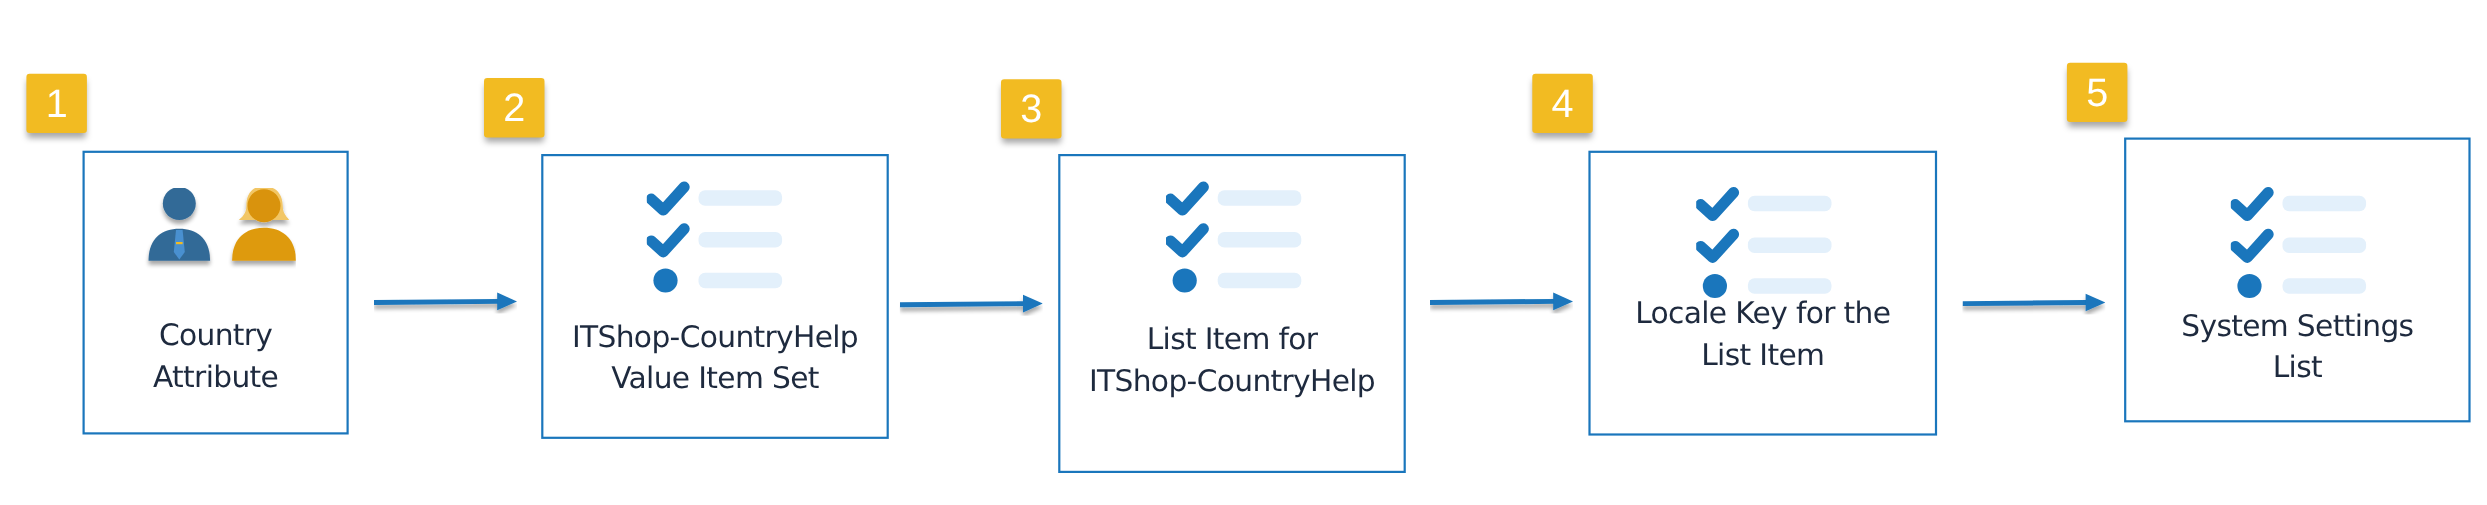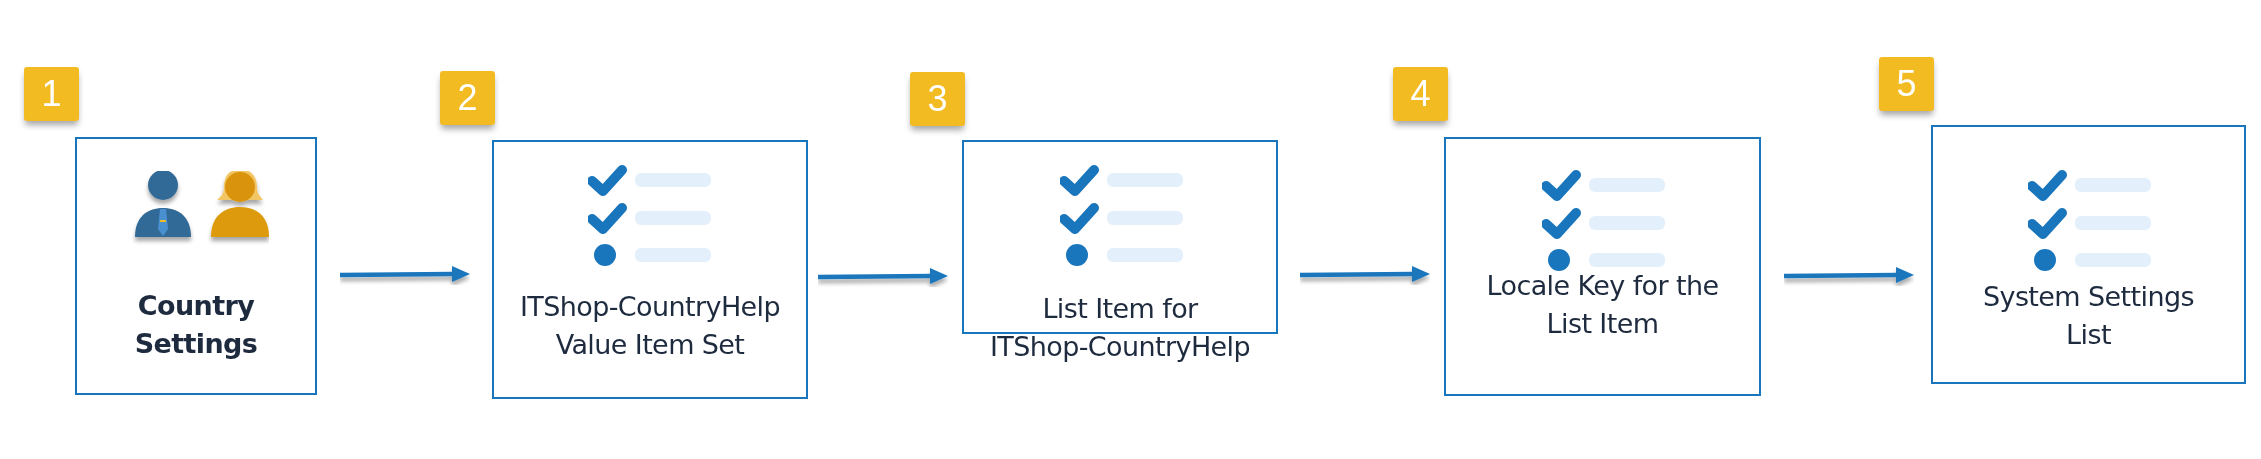--- a/index.html
+++ b/index.html
@@ -106,23 +106,23 @@
         <circle cx="34" cy="14" r="15" fill="#336A97"></circle>
         <path d="M6 66 C6 46 18 37 34 37 C50 37 62 46 62 66 Z" fill="#336A97"></path>
         <polygon points="31,38 37,38 39,58 34,65 29,58" fill="#4A90D0"></polygon>
         <rect x="31" y="49" width="6" height="2" fill="#F2BB22"></rect>
 
         <path d="M95 16 C95 0 106 -2 111 -2 C118 -2 128 2 128 16 C128 24 133 27 134 29 L88 29 C90 27 95 24 95 16 Z" fill="#F2C665"></path>
         <circle cx="111" cy="16" r="15" fill="#D9930A"></circle>
         <path d="M82 66 C82 45 95 36 111 36 C127 36 140 45 140 66 Z" fill="#DE9A0C"></path>
       </g>
     </svg>
-    <div class="step-label" style="top:148px;font-weight:bold;">
+    <div class="step-label" style="top:148px;">
       <span>Country</span>
-      <span>Settings</span>
+      <span>Attribute</span>
     </div>
   </div>
 
   <svg class="arrow" style="left:340px; top:265px;" width="130" height="20">
     <g filter="url(#softshadow)">
         <use href="#arrow"></use>
       </g>
   </svg>
 
   <div class="badge" style="left:440px; top:71px;">2</div>
@@ -136,21 +136,21 @@
     </div>
   </div>
 
   <svg class="arrow" style="left:818px; top:267px;" width="130" height="20">
     <g filter="url(#softshadow)">
         <use href="#arrow"></use>
       </g>
   </svg>
 
   <div class="badge" style="left:910px; top:72px;">3</div>
-  <div class="step-box" style="left:962px; top:140px; width:316px; height:194px;">
+  <div class="step-box" style="left:962px; top:140px; width:316px; height:290px;">
     <svg class="icon" style="left:96px; top:20px;" width="125" height="105">
       <use href="#checklist"></use>
     </svg>
     <div class="step-label" style="top:148px;">
       <span>List Item for</span>
       <span>ITShop-CountryHelp</span>
     </div>
   </div>
 
   <svg class="arrow" style="left:1300px; top:265px;" width="130" height="20">

